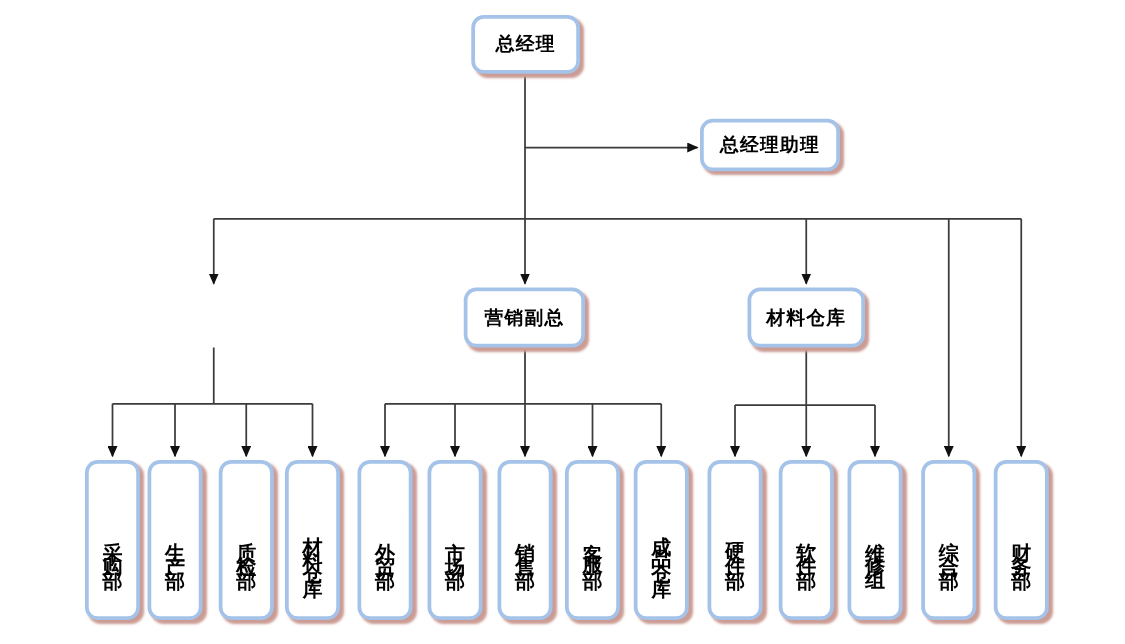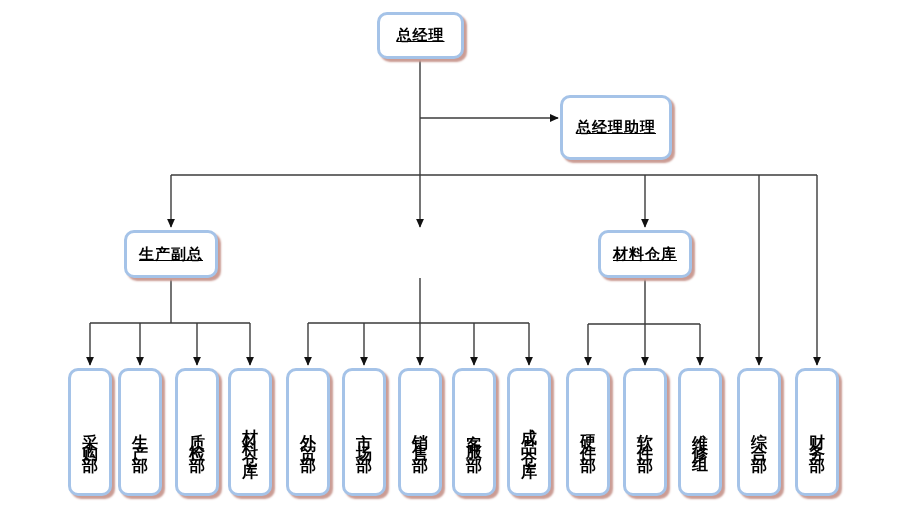--- a/index.html
+++ b/index.html
@@ -23,33 +23,33 @@
     background: var(--box-fill, #ffffff);
     border: 3px solid var(--box-border, #a5c3e8);
     border-radius: 10px;
     box-shadow: 3px 3px 2px var(--box-shadow, rgba(190,128,118,0.65));
     display: flex;
     align-items: center;
     justify-content: center;
     color: var(--text, #000000);
     font-weight: bold;
   }
-  .h-node { font-size: 15px; letter-spacing: 1px; text-decoration: underline; }
+  .h-node { font-size: 15px; letter-spacing: 1px; }
   .v-node { width: 44px; top: 368px; height: 128px; }
   .v-node span {
     writing-mode: vertical-rl;
     text-orientation: upright;
     font-size: 16px;
     letter-spacing: 11px;
     margin-bottom: -11px; 
     line-height: 1;
   }
   
   #n-gm        { left: 377px; top: 12px;  width: 87px;  height: 47px; }
-  #n-assistant { left: 560px; top: 95px;  width: 112px; height: 65px; }
+  #n-assistant { left: 560px; top: 95px;  width: 112px; height: 42px; }
   #n-vp-prod   { left: 124px; top: 230px; width: 94px;  height: 48px; }
   #n-vp-mkt    { left: 371px; top: 230px; width: 97px;  height: 48px; }
   #n-vp-rnd    { left: 598px; top: 230px; width: 94px;  height: 48px; }
   
   #n-purch  { left: 68px;  }
   #n-prod   { left: 118px; }
   #n-qc     { left: 175px; }
   #n-matwh  { left: 228px; }
   #n-trade  { left: 286px; }
   #n-market { left: 342px; }
@@ -104,22 +104,22 @@
       <path d="M700 324 V365" marker-end="url(#arw)"></path>
     </g>
   </svg>
 
   <div class="node h-node" id="n-gm">
     <span>总经理</span>
   </div>
   <div class="node h-node" id="n-assistant">
     <span>总经理助理</span>
   </div>
-  <div class="node h-node" id="n-vp-prod">
-    <span>生产副总</span>
+  <div class="node h-node" id="n-vp-mkt">
+    <span>营销副总</span>
   </div>
   <div class="node h-node" id="n-vp-rnd">
     <span>材料仓库</span>
   </div>
 
   <div class="node v-node" id="n-purch">
     <span>采购部</span>
   </div>
   <div class="node v-node" id="n-prod">
     <span>生产部</span>

